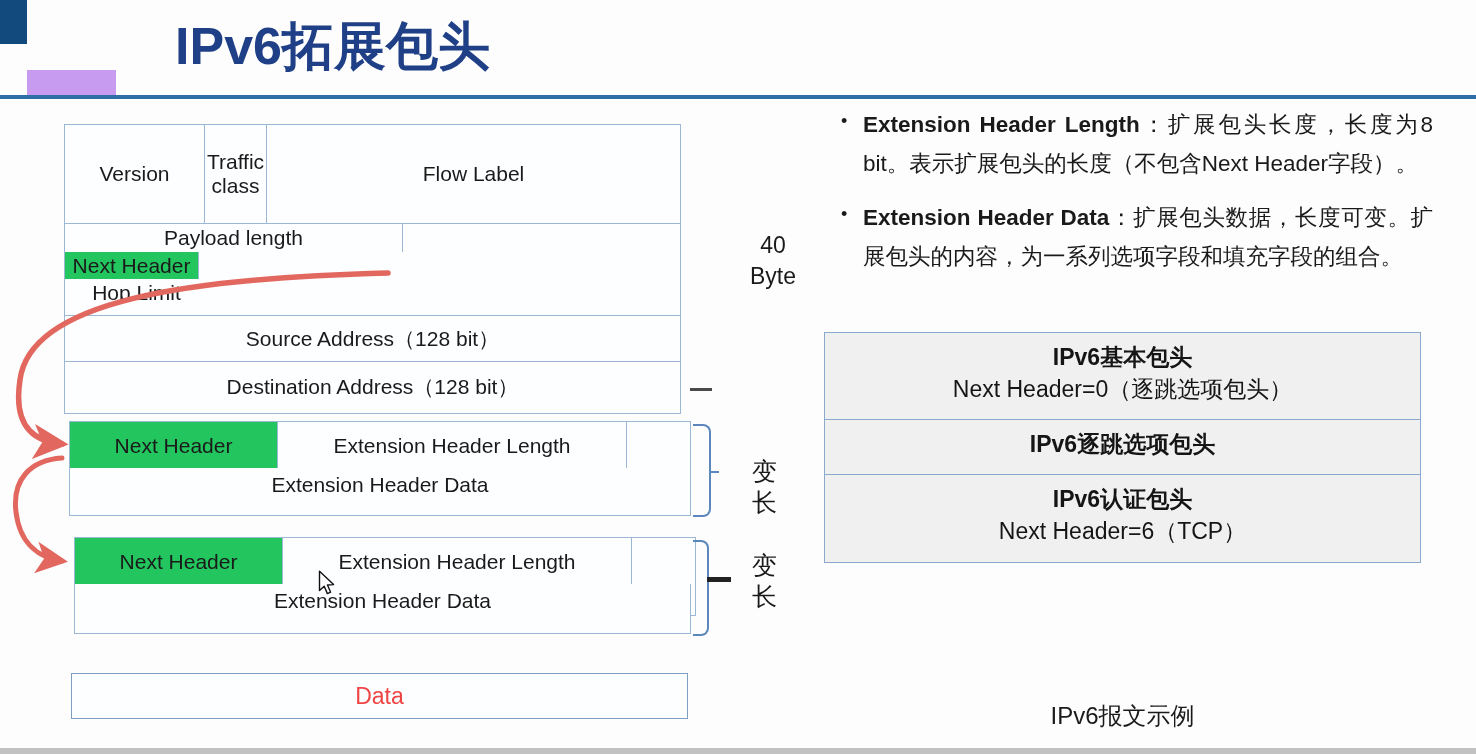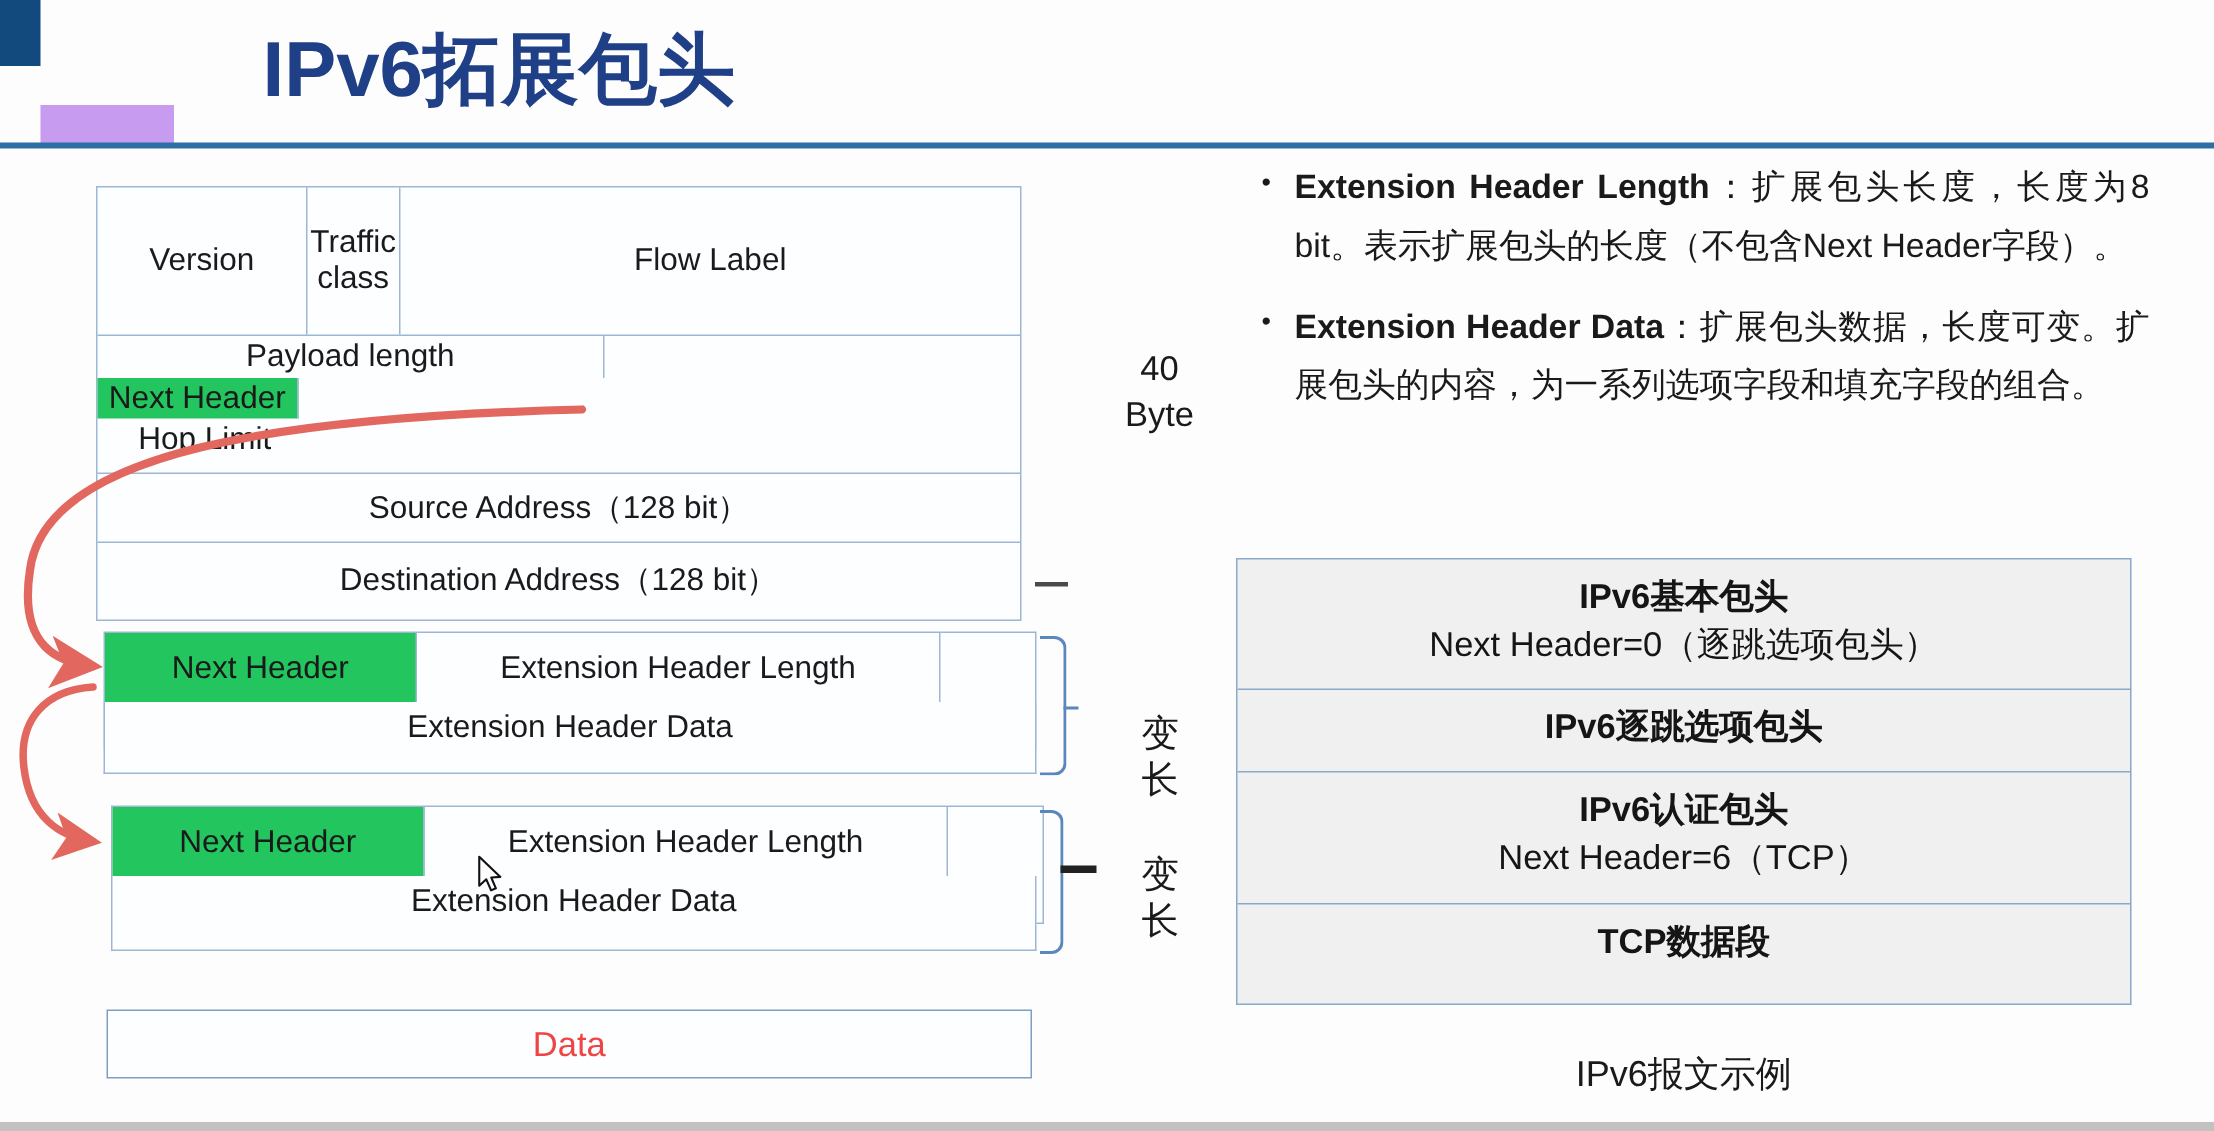--- a/index.html
+++ b/index.html
@@ -192,25 +192,24 @@
     top: 50%;
     width: 10px;
     height: 2px;
     background: #5b87bd;
   }
   #brace2 { left: 693px; top: 540px; width: 16px; height: 96px; }
 
   .vertlabel {
     position: absolute;
     width: 34px;
-    text-align: right;
+    text-align: left;
     font-size: 25px;
     color: #1a1a1a;
     line-height: 1.25;
-    margin-top: 18px;
   }
   #var1 { left: 752px; top: 456px; }
   #var2 { left: 752px; top: 550px; }
 
   
   #arrows {
     position: absolute;
     left: 0;
     top: 0;
     width: 1476px;
@@ -241,21 +240,21 @@
     top: 0px;
     font-size: 18px;
     color: #1a1a1a;
   }
   .bullet b { font-weight: bold; }
 
   
   #example-table {
     position: absolute;
     left: 824px;
-    top: 372px;
+    top: 332px;
     width: 597px;
     box-sizing: border-box;
     border: 1.5px solid #8aa9cc;
     background: #f0f0f0;
   }
   .ex-row {
     box-sizing: border-box;
     border-bottom: 1.5px solid #8aa9cc;
     padding: 9px 6px 14px 6px;
     text-align: center;
@@ -384,24 +383,20 @@
       <div class="ex-title">IPv6基本包头</div>
       <div class="ex-sub">Next Header=0（逐跳选项包头）</div>
     </div>
     <div class="ex-row">
       <div class="ex-title">IPv6逐跳选项包头</div>
     </div>
     <div class="ex-row">
       <div class="ex-title">IPv6认证包头</div>
       <div class="ex-sub">Next Header=6（TCP）</div>
     </div>
-    <div class="ex-row">
-      <div class="ex-title">TCP数据段</div>
-      <div class="ex-sub"></div>
-    </div>
   </div>
   <div id="example-caption">IPv6报文示例</div>
 
   <div id="bottom-bar"></div>
 
   <svg id="cursor" viewBox="0 0 20 28">
     <path d="M1.5,1.2 L1.5,20.5 L6.2,16.2 L9.4,23.6 L12.6,22.2 L9.5,15.0 L15.6,14.6 Z" fill="#ffffff" stroke="#111111" stroke-width="1.4" stroke-linejoin="round"></path>
   </svg>
 
 </div>

